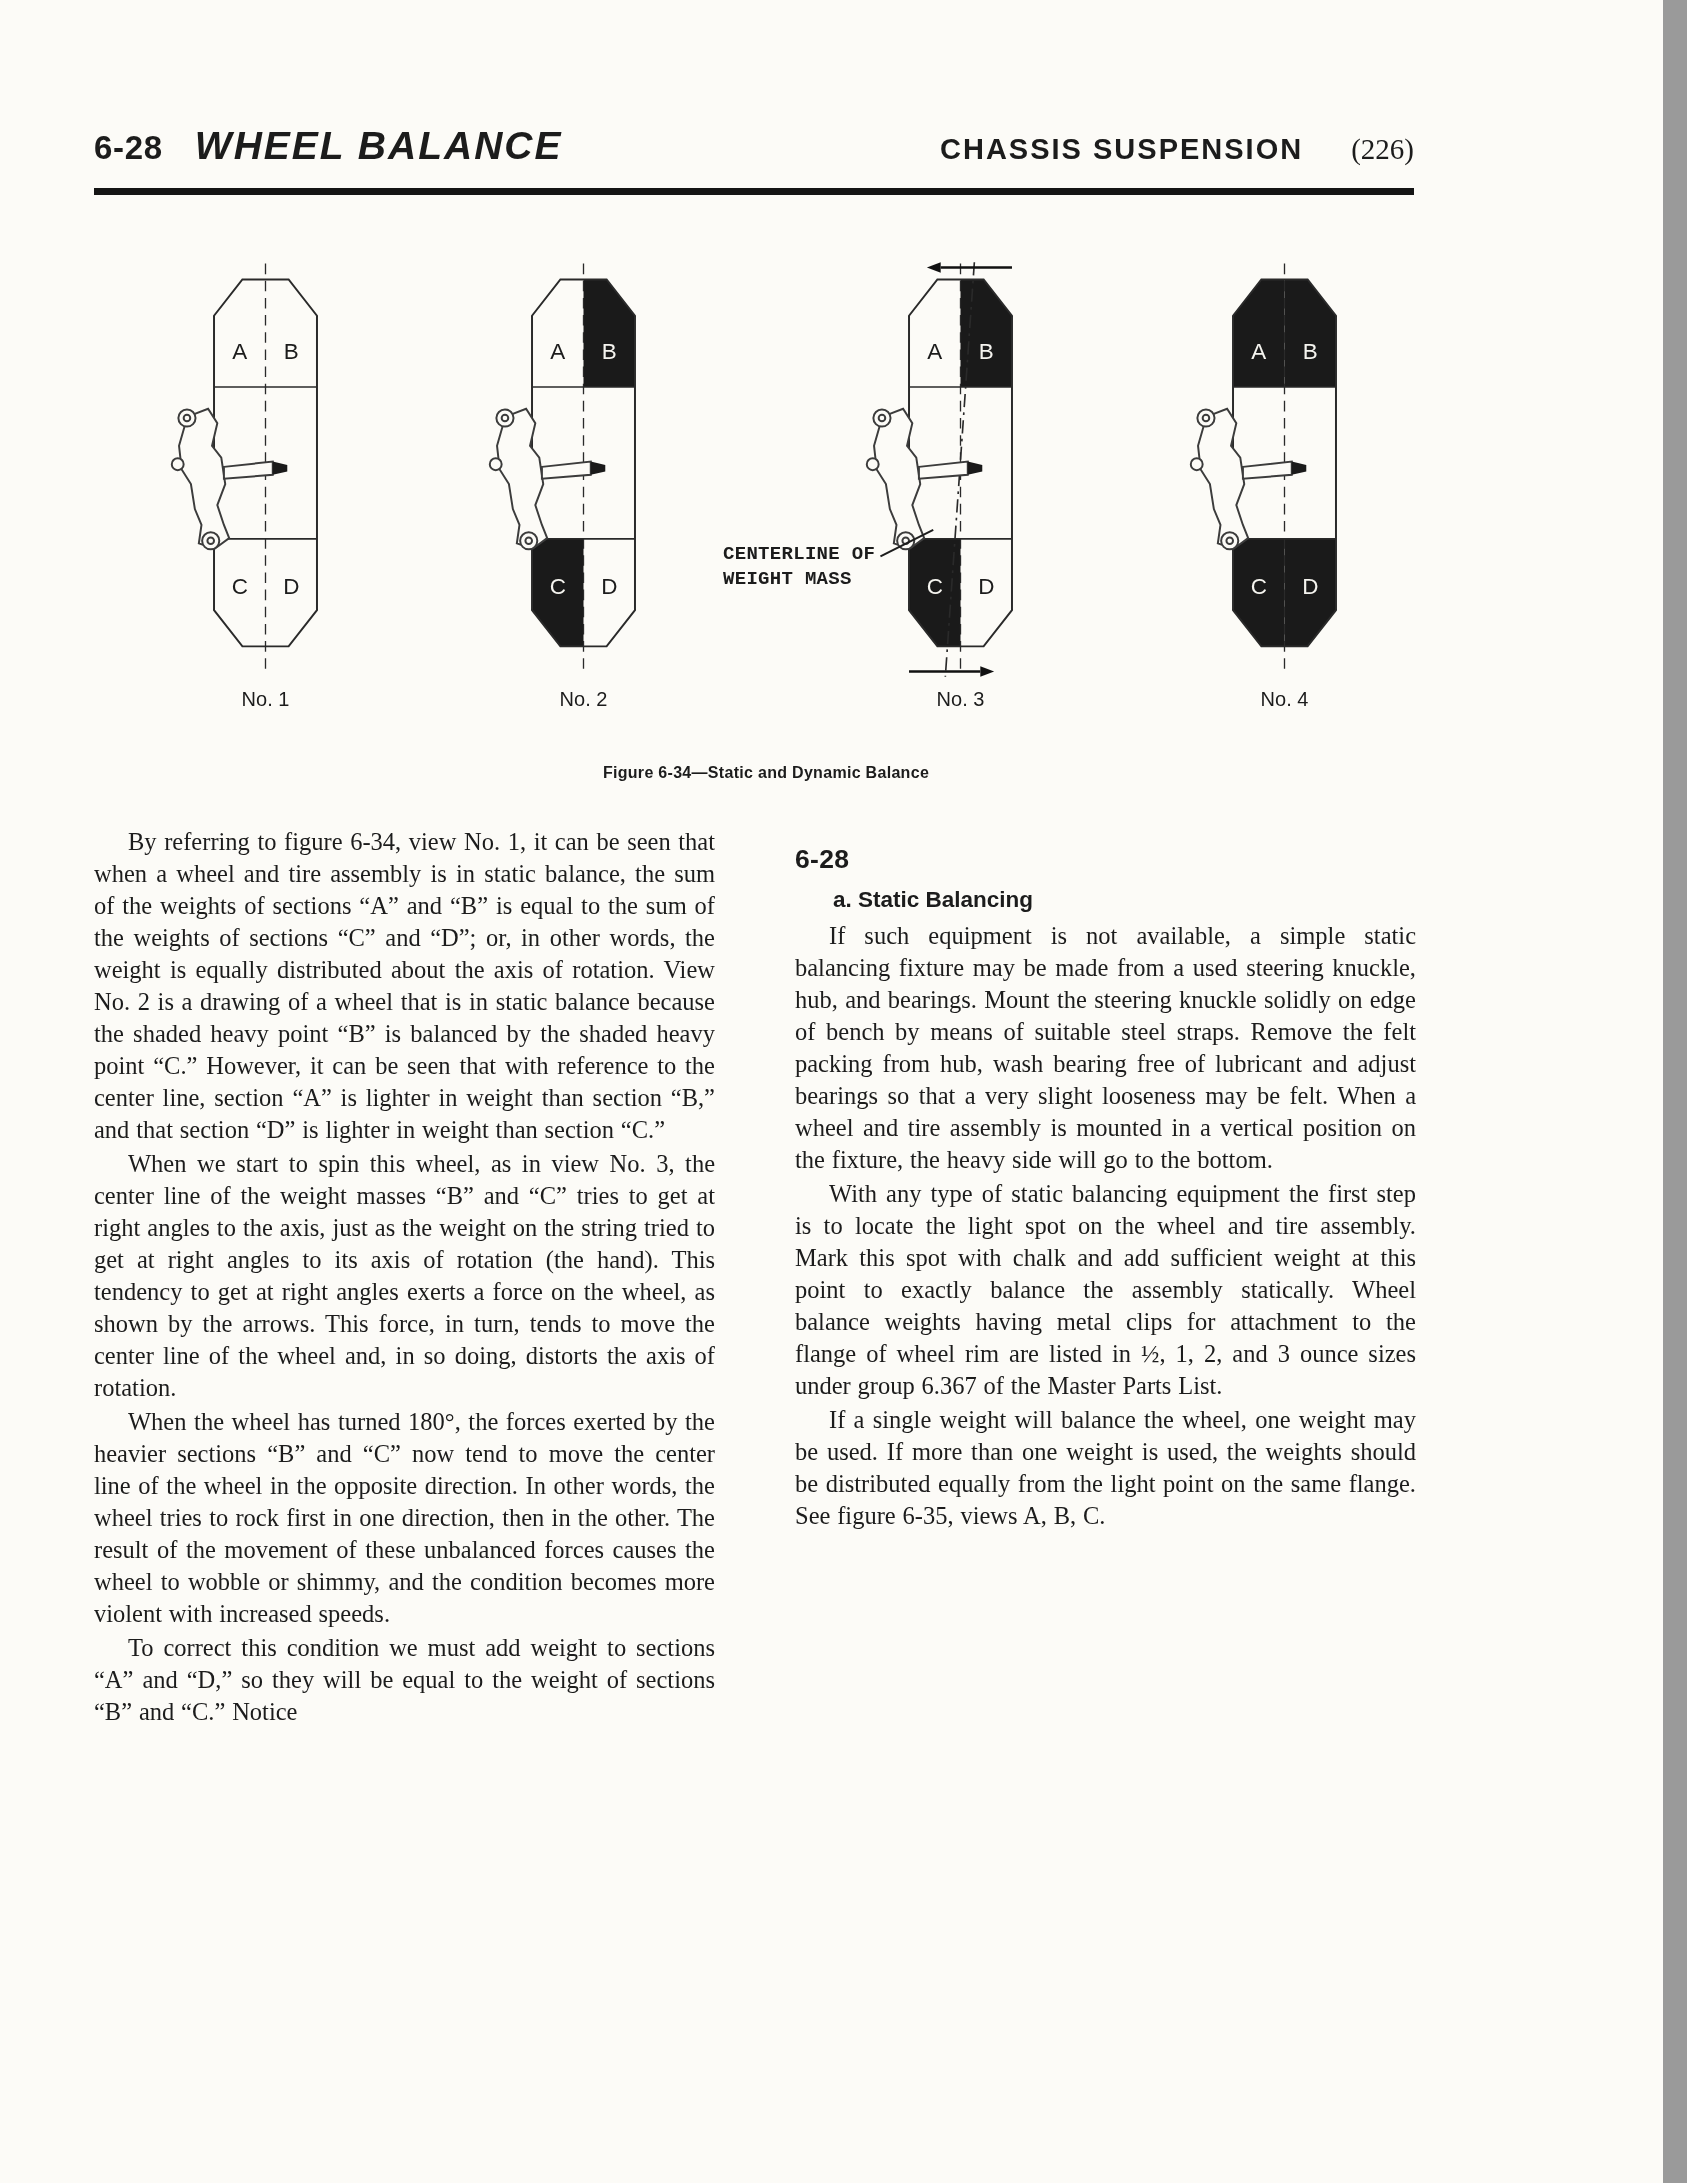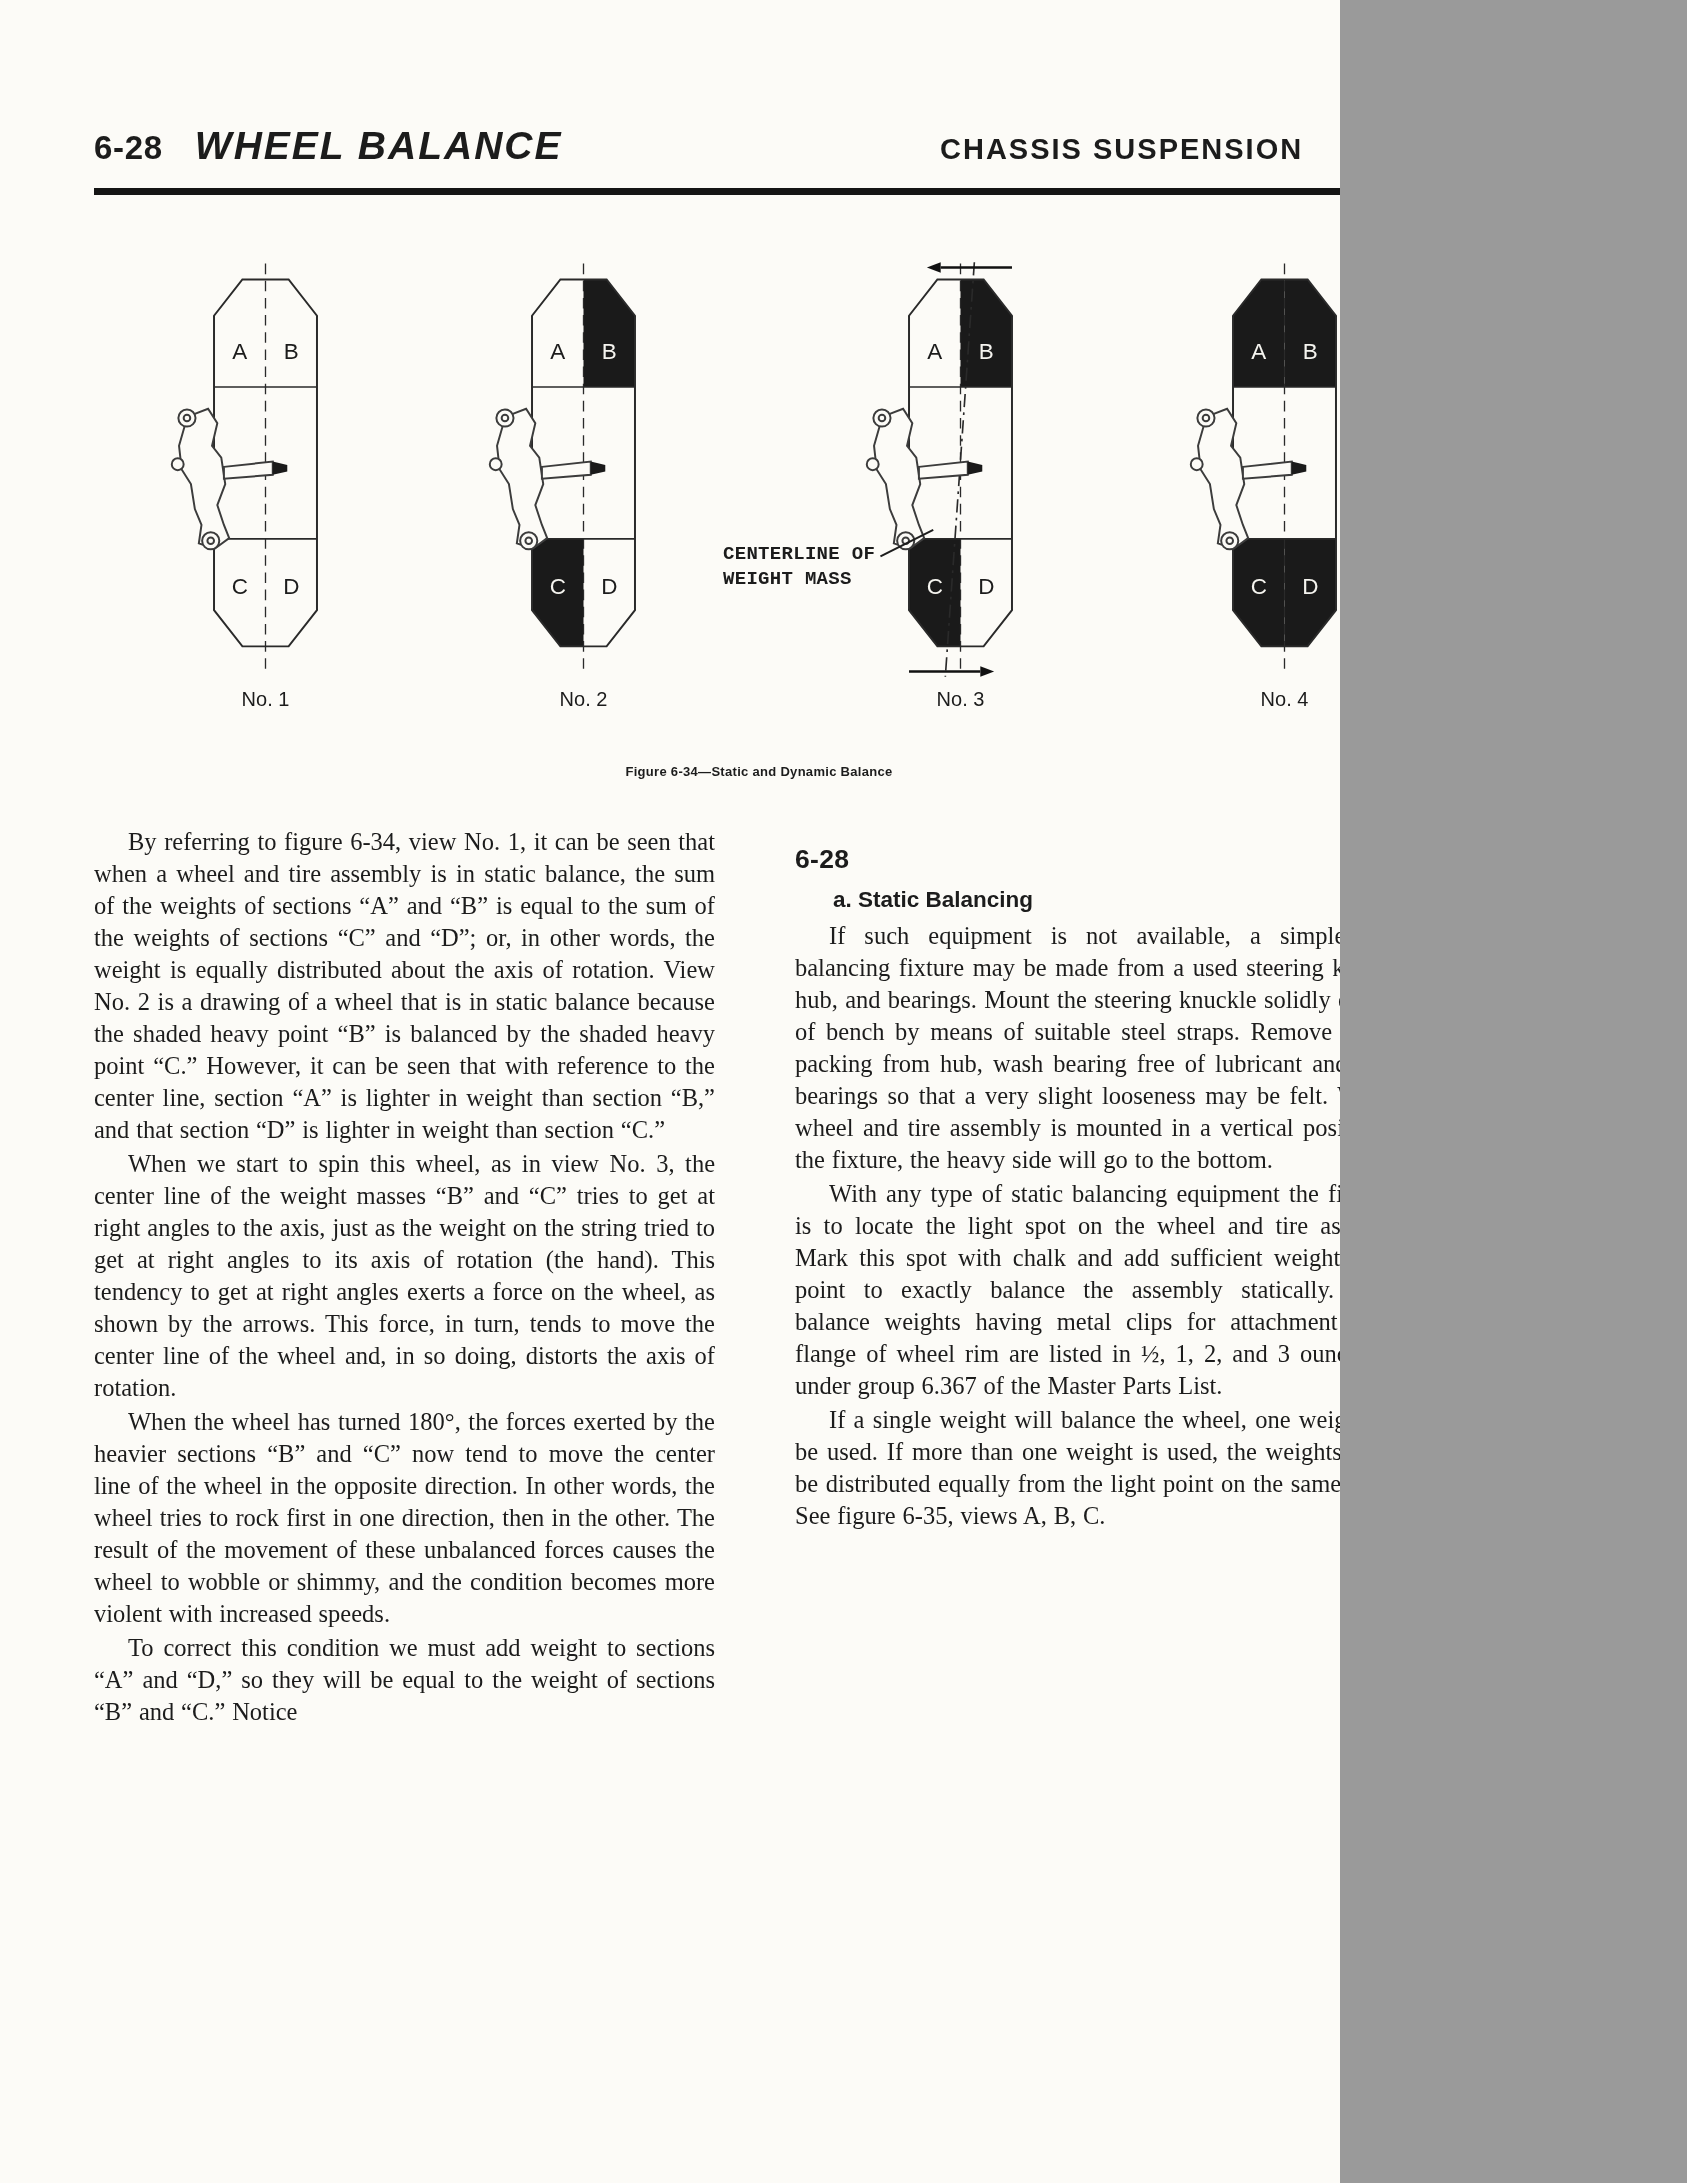--- a/index.html
+++ b/index.html
@@ -1,19 +1,19 @@
 <!DOCTYPE html>
 <html lang="en" style="font-size:10.6px"><head>
 <meta charset="utf-8">
 <style>
   * { box-sizing: border-box; }
   html, body { margin: 0; padding: 0; background: #9a9a9a; }
   .page {
     position: relative;
-    width: 1340px;
+    width: 1663px;
     height: 2183px;
     background: #fcfbf7;
     color: #1c1c1c;
     overflow: hidden;
   }
 
   
   .page-header {
     position: absolute;
     left: 94px; top: 124px; width: 1320px;
@@ -41,24 +41,24 @@
     width: 198px; padding-left: 33px; margin-top: 6.6px; text-align: center;
     font-family: "Liberation Sans", sans-serif; font-weight: normal; font-size: 20px;
   }
   .centerline-label {
     position: absolute; left: 629px; top: 322px;
     font-family: Liberation Mono, monospace; font-weight: bold;
     font-size: 19px; line-height: 24.5px; letter-spacing: 0.3px;
   }
   .pointer { position: absolute; left: 785px; top: 306px; }
   .fig-caption {
-    position: absolute; top: 544px; left: 5px; width: 100%;
+    position: absolute; top: 544px; left: 12px; width: 100%;
     text-align: center;
     font-family: "Liberation Sans", sans-serif; font-weight: bold;
-    font-size: 13px; letter-spacing: 0.3px;
+    font-size: 16px; letter-spacing: 0.3px;
   }
 
   
   .columns {
     position: absolute; left: 94px; top: 826px; width: 1322px;
     display: flex; gap: 80px;
     font-family: "Liberation Serif", serif;
     font-size: 24.5px; line-height: 32px;
     text-align: justify;
   }

